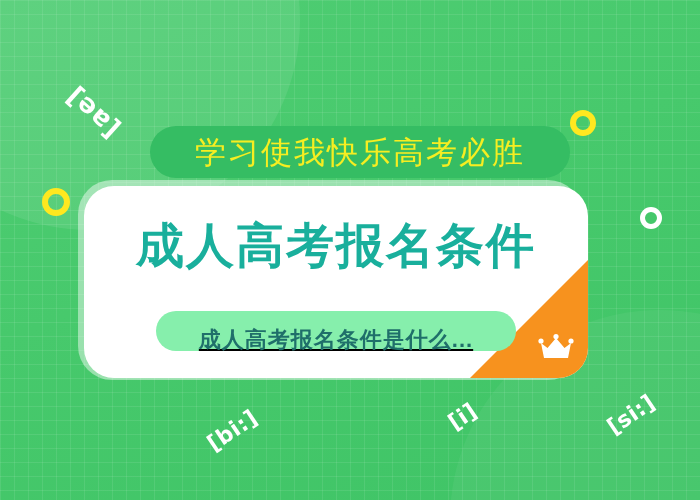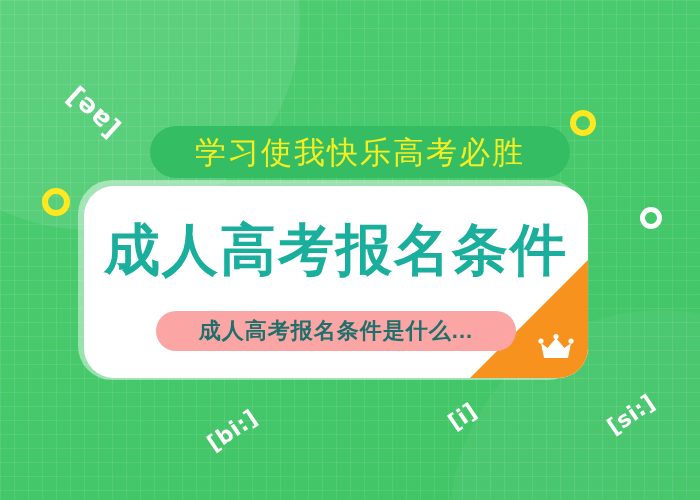--- a/index.html
+++ b/index.html
@@ -134,39 +134,40 @@
     color: #ffffff;
   }
 
   .card-title {
     position: absolute;
     left: 0;
     right: 0;
     top: 36px;
     text-align: center;
     color: #19af9c;
-    font-size: 56px;
+    font-size: 48px;
     font-weight: 700;
     letter-spacing: 2px;
     line-height: 1;
   }
 
   .sub-pill {
     position: absolute;
     left: 72px;
     top: 125px;
     width: 360px;
     height: 40px;
     box-sizing: border-box;
     border-radius: 20px;
-    background: #fca5a5;
+    background: #86efac;
     display: flex;
-    align-items: center;
+    align-items: flex-end;
     justify-content: center;
     z-index: 3;
+    text-decoration: underline;
   }
   .sub-pill-text {
     color: #1f6f6a;
     font-size: 22px;
     font-weight: 700;
     letter-spacing: 1px;
     line-height: 1;
   }
 </style>
 </head>

